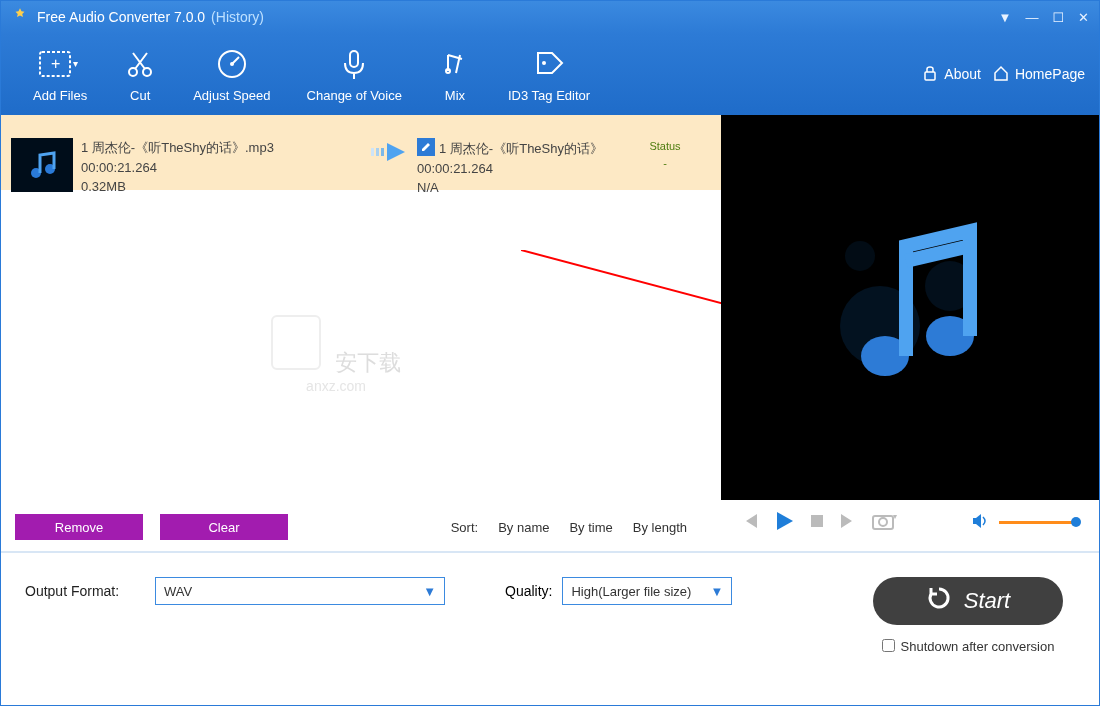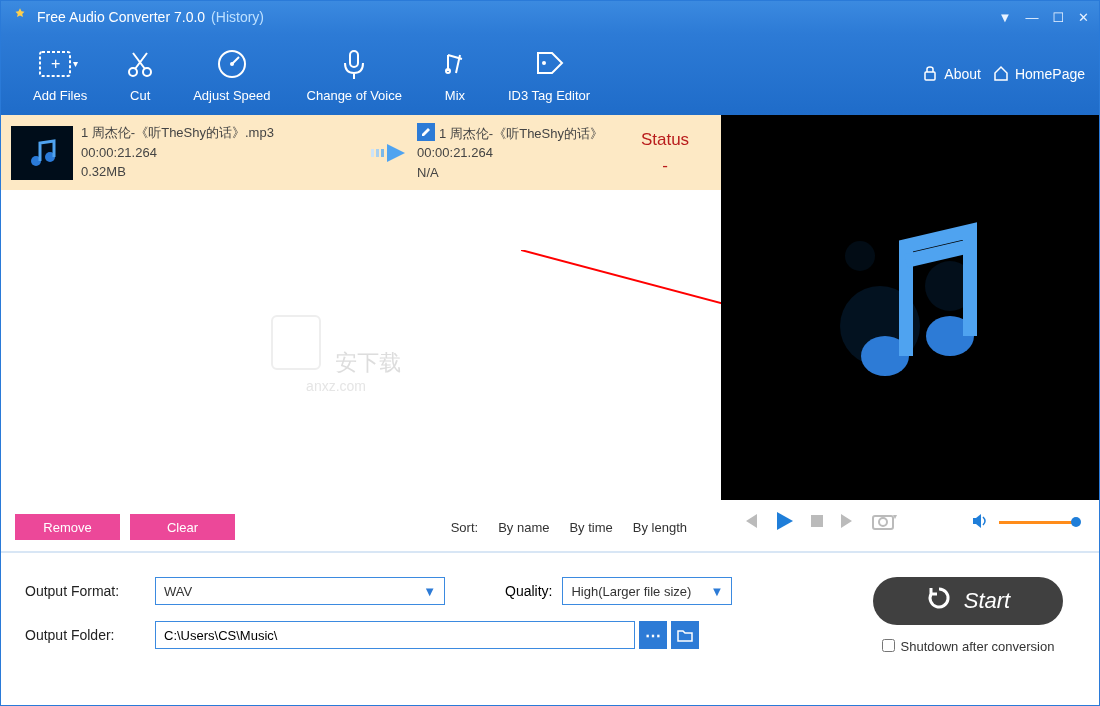--- a/index.html
+++ b/index.html
@@ -16,48 +16,48 @@
 
 .toolbar { height: 82px; background: linear-gradient(#2d7bd6, #1f6cc9); display: flex; align-items: center; padding: 0 14px; }
 .tool-btn { display: flex; flex-direction: column; align-items: center; gap: 6px; color: #fff; cursor: pointer; padding: 5px 18px; font-size: 13px; }
 .tool-btn .ico { height: 36px; display: flex; align-items: center; }
 .spacer { flex: 1; }
 .rlink { color: #fff; display: flex; align-items: center; gap: 6px; font-size: 14px; cursor: pointer; margin-left: 12px; }
 
 
 .main-row { display: flex; height: 430px; }
 .list-area { width: 720px; background: #fff; position: relative; }
-.item-row { background: #fde9c5; height: 75px; display: flex; align-items: center; padding: 15px 10px; gap: 8px; }
+.item-row { background: #fde9c5; height: 75px; display: flex; align-items: flex-start; padding: 23px 10px; gap: 8px; }
 .thumb { width: 62px; height: 54px; background: #000d1a; display: flex; align-items: center; justify-content: center; }
 .col1 { width: 280px; font-size: 13px; color: #444; line-height: 1.5; }
 .arrow-wrap { width: 40px; display: flex; align-items: center; }
 .edit-ico { width: 18px; height: 18px; background: #2d7bd6; display: inline-flex; align-items: center; justify-content: center; margin-right: 4px; }
 .col2 { width: 200px; font-size: 13px; color: #444; line-height: 1.5; }
-.col3 { width: 80px; font-size: 17px; color: #b91c1c; text-align: center; line-height: 1.5; }
+.col3 { width: 80px; font-size: 11px; color: #4d7c0f; text-align: center; line-height: 1.5; }
 
 .watermark { position: absolute; top: 200px; left: 270px; color: #ddd; text-align: center; font-size: 22px; }
 .watermark .bag { width: 50px; height: 55px; border: 2px solid #eee; border-radius: 6px; display: inline-block; position: relative; }
 .watermark .sub { font-size: 14px; color: #e5e5e5; }
 
 .red-arrow { position: absolute; top: 135px; left: 520px; pointer-events: none; }
 
 
 .preview { width: 378px; background: #000; position: relative; }
 .preview .note-art { position: absolute; top: 50%; left: 50%; transform: translate(-50%, -50%); }
 
 .player-bar { height: 45px; background: #fff; display: flex; align-items: center; padding: 0 20px; gap: 14px; color: #888; }
 .player-bar .pbtn { cursor: pointer; }
 .player-bar .play { color: #1f7ed9; }
 .vol-slider { display: flex; align-items: center; margin-left: auto; }
 .vol-track { width: 80px; height: 3px; background: #ff8c1a; position: relative; }
 .vol-thumb { width: 10px; height: 10px; background: #1f7ed9; border-radius: 50%; position: absolute; right: -2px; top: -4px; }
 
 
 .actions-row { height: 36px; display: flex; align-items: center; padding: 0 14px; }
-.blue-btn { background: #ec4899; color: #fff; border: none; width: 105px; height: 26px; font-size: 13px; cursor: pointer; margin-right: 10px; }
+.blue-btn { background: #a21caf; color: #fff; border: none; width: 128px; height: 26px; font-size: 13px; cursor: pointer; margin-right: 17px; }
 .sort-group { margin-left: auto; margin-right: 20px; display: flex; gap: 20px; font-size: 13px; color: #333; }
 .sort-group span { cursor: pointer; }
 
 .divider { height: 2px; background: #d8e6f5; margin: 6px 0 24px; }
 
 
 .bottom { padding: 0 24px; display: flex; align-items: flex-start; }
 .form-col { flex: 1; }
 .form-row { display: flex; align-items: center; margin-bottom: 16px; }
 .form-label { width: 130px; font-size: 14px; color: #222; }
@@ -289,30 +289,20 @@
         <span class="chev">▼</span>
       </div>
       <div class="quality-group">
         <span class="qlabel">Quality:</span>
         <div class="combo sm">
           <span>High(Larger file size)</span>
           <span class="chev">▼</span>
         </div>
       </div>
     </div>
-    <div class="form-row">
-      <span class="form-label">Output Folder:</span>
-      <input class="path-input" value="C:\Users\CS\Music\" style="">
-      <span class="icon-btn">⋯</span>
-      <span class="icon-btn">
-          <svg width="16" height="14">
-            <path d="M1 3 L6 3 L8 5 L15 5 L15 13 L1 13 Z" fill="none" stroke="#fff" stroke-width="1.5"></path>
-          </svg>
-        </span>
-    </div>
   </div>
   <div class="start-col">
     <button class="start-btn">
       <span><svg width="26" height="26">
             <path d="M13 4 A9 9 0 1 1 5 9 M5 3 L5 9 L11 9" fill="none" stroke="#fff" stroke-width="3"></path>
           </svg></span>
       <span>Start</span>
     </button>
     <label class="chk-row">
       <input type="checkbox" style="">

